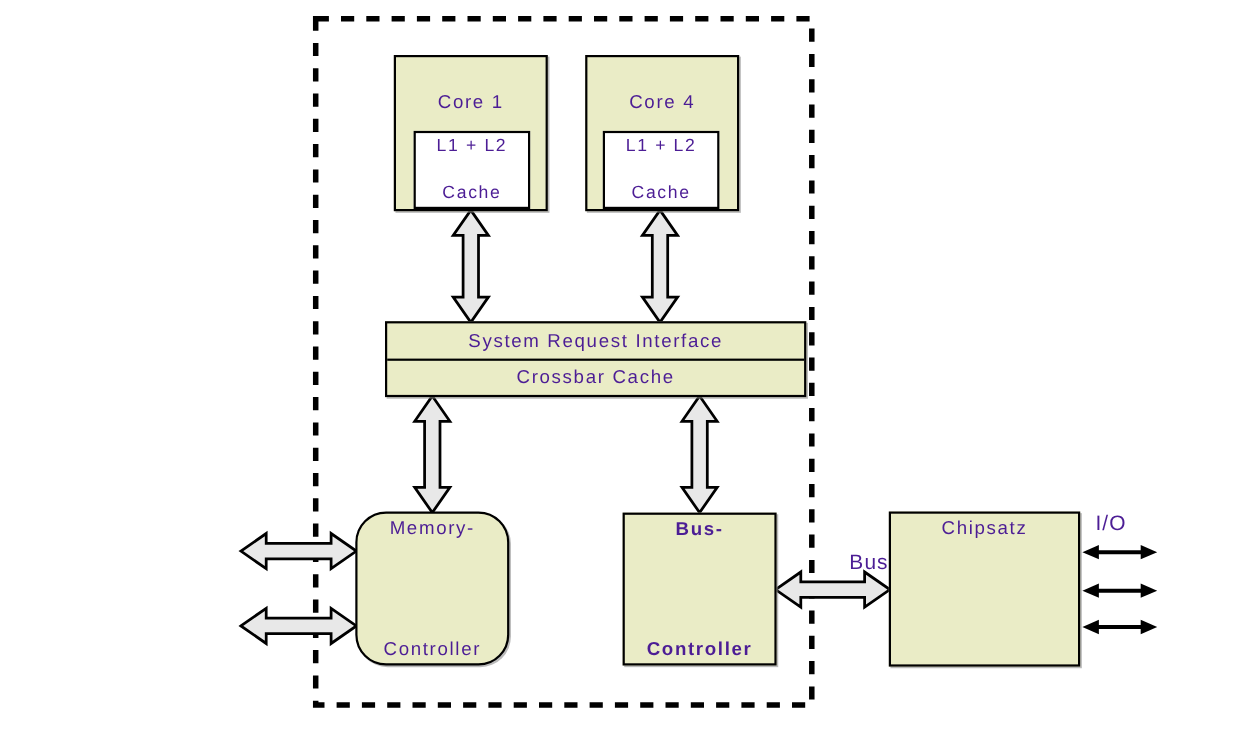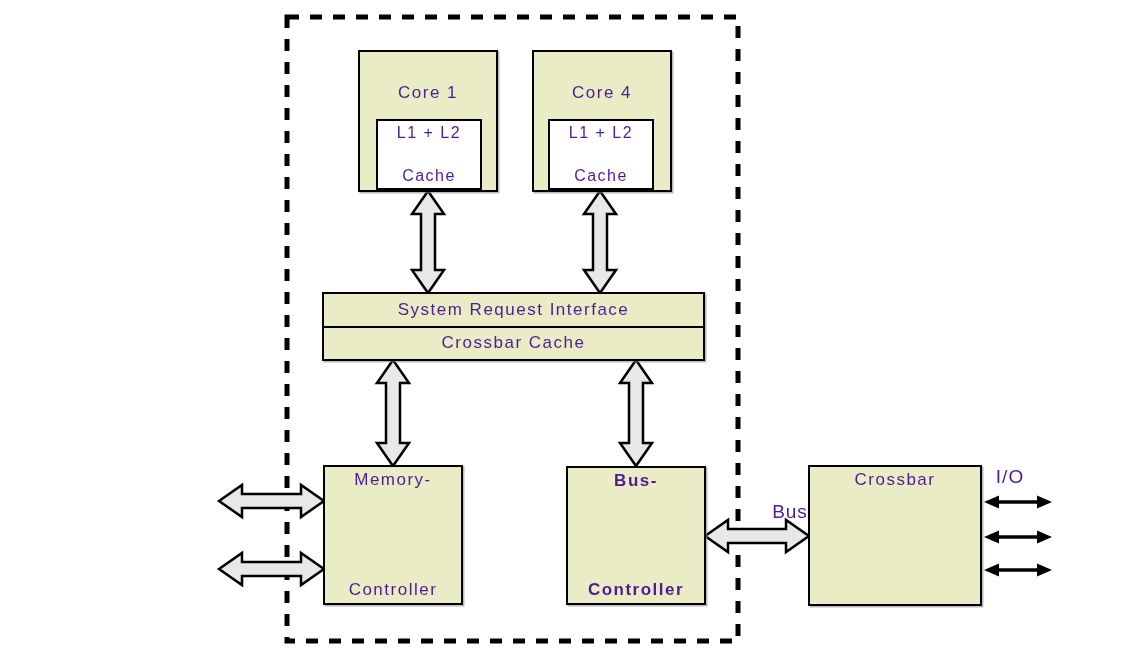--- a/index.html
+++ b/index.html
@@ -47,20 +47,21 @@
     box-shadow: none;
   }
   .bars {
     position: absolute;
     box-sizing: border-box;
     border: 2px solid #000;
     background: #eaecc6;
     box-shadow: 1.5px 1.5px 0 rgba(130,130,130,0.55);
     display: flex;
     flex-direction: column;
+    margin-left: 28px;
   }
   .bar-row {
     flex: 1;
     display: flex;
     align-items: center;
     justify-content: center;
     font-size: 17px;
     letter-spacing: 1.5px;
   }
   .bar-row.top {
@@ -128,30 +129,30 @@
     <div>L1 + L2</div>
     <div>Cache</div>
   </div>
 
   <div class="bars" style="left:322px; top:292px; width:383px; height:69px;">
     <div class="bar-row top">System Request Interface</div>
     <div class="bar-row">Crossbar Cache</div>
   </div>
 
 
-  <div class="box" style="left:323px; top:465px; width:140px; height:140px;">
+  <div class="box" style="left:323px; top:465px; width:140px; height:140px;border-radius:28px;">
     <div>Memory-</div>
     <div>Controller</div>
   </div>
 
   <div class="box" style="left:566px; top:466px; width:140px; height:139px;font-weight:bold;">
     <div>Bus-</div>
     <div>Controller</div>
   </div>
 
   <div class="box" style="left:808px; top:465px; width:174px; height:141px;">
-    <div>Crossbar</div>
+    <div>Chipsatz</div>
   </div>
 
   <div class="float-label" style="left:762px; top:501px; width:56px;">Bus</div>
   <div class="float-label" style="left:986px; top:466px; width:48px;">I/O</div>
 
 </div>
 
 </body></html>

